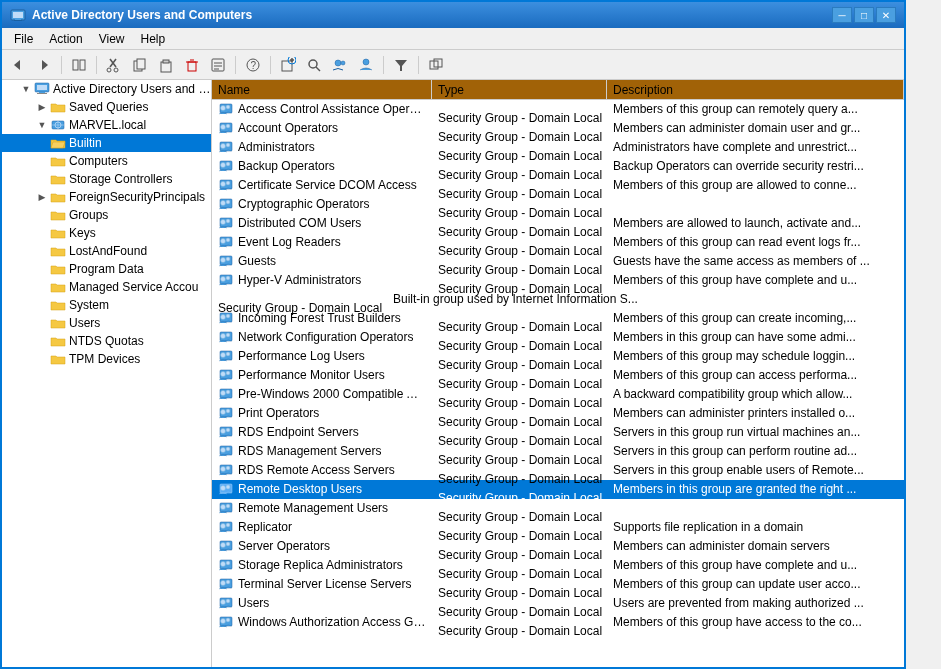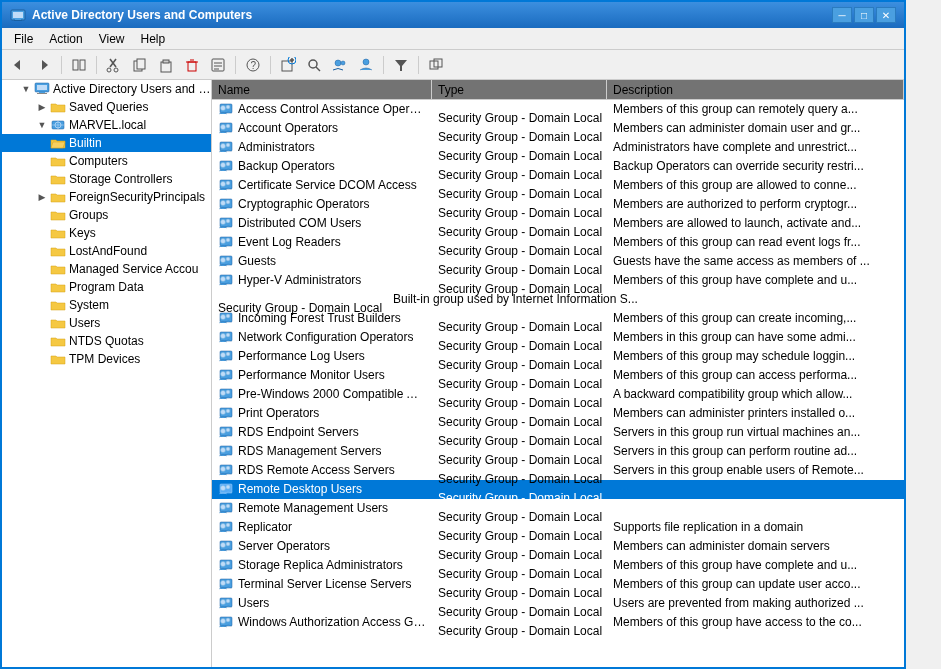--- a/index.html
+++ b/index.html
@@ -173,21 +173,21 @@
     .list-panel {
       flex: 1;
       display: flex;
       flex-direction: column;
       background: white;
       overflow: hidden;
     }
 
     .list-header {
       display: flex;
-      background: #737373;
+      background: #a16207;
       border-bottom: 1px solid #ccc;
       flex-shrink: 0;
       height: 20px;
       text-align: center;
     }
 
     .col-header {
       padding: 2px 6px;
       border-right: 1px solid #ccc;
       font-size: 12px;
@@ -465,29 +465,29 @@
           <path d="M1,5 L1,13 L15,13 L15,6 L7,6 L6,5 Z" fill="#f5c842" stroke="#d4a017" stroke-width="0.5"></path>
         </svg>
         <span class="tree-label">LostAndFound</span>
       </div>
 
       <div class="tree-item" style="padding-left:32px">
         <span class="tree-expand"></span>
         <svg class="tree-icon" viewBox="0 0 16 16">
           <path d="M1,5 L1,13 L15,13 L15,6 L7,6 L6,5 Z" fill="#f5c842" stroke="#d4a017" stroke-width="0.5"></path>
         </svg>
+        <span class="tree-label">Program Data</span>
+      </div>
+
+      <div class="tree-item" style="padding-left:32px">
+        <span class="tree-expand"></span>
+        <svg class="tree-icon" viewBox="0 0 16 16">
+          <path d="M1,5 L1,13 L15,13 L15,6 L7,6 L6,5 Z" fill="#f5c842" stroke="#d4a017" stroke-width="0.5"></path>
+        </svg>
         <span class="tree-label">Managed Service Accou</span>
-      </div>
-
-      <div class="tree-item" style="padding-left:32px">
-        <span class="tree-expand"></span>
-        <svg class="tree-icon" viewBox="0 0 16 16">
-          <path d="M1,5 L1,13 L15,13 L15,6 L7,6 L6,5 Z" fill="#f5c842" stroke="#d4a017" stroke-width="0.5"></path>
-        </svg>
-        <span class="tree-label">Program Data</span>
       </div>
 
       <div class="tree-item" style="padding-left:32px">
         <span class="tree-expand"></span>
         <svg class="tree-icon" viewBox="0 0 16 16">
           <path d="M1,5 L1,13 L15,13 L15,6 L7,6 L6,5 Z" fill="#f5c842" stroke="#d4a017" stroke-width="0.5"></path>
         </svg>
         <span class="tree-label">System</span>
       </div>
 
@@ -606,21 +606,20 @@
       <span><svg width="16" height="16" viewBox="0 0 16 16" style="flex-shrink:0">
     <rect x="2" y="4" width="12" height="9" rx="1" fill="#4a9fe0" stroke="#1a5fa0" stroke-width="0.5"></rect>
     <circle cx="5" cy="8" r="2.5" fill="#c0dcf8" stroke="#6aadd8" stroke-width="0.5"></circle>
     <circle cx="10" cy="7" r="2" fill="#c0dcf8" stroke="#6aadd8" stroke-width="0.5"></circle>
     <path d="M1,14 Q5,11 9,14" fill="#4a9fe0" stroke="#1a5fa0" stroke-width="0.3"></path>
     <path d="M7,13 Q10,11 14,13" fill="#4a9fe0" stroke="#1a5fa0" stroke-width="0.3"></path>
   </svg></span>
       <span style="overflow:hidden;text-overflow:ellipsis;white-space:nowrap">Cryptographic Operators</span>
     </div>
     <div class="list-cell col-type">Security Group - Domain Local</div>
-    <div class="list-cell col-desc">Members are authorized to perform cryptogr...</div>
   </div>
           <div class="list-row">
     <div class="list-cell col-name">
       <span><svg width="16" height="16" viewBox="0 0 16 16" style="flex-shrink:0">
     <rect x="2" y="4" width="12" height="9" rx="1" fill="#4a9fe0" stroke="#1a5fa0" stroke-width="0.5"></rect>
     <circle cx="5" cy="8" r="2.5" fill="#c0dcf8" stroke="#6aadd8" stroke-width="0.5"></circle>
     <circle cx="10" cy="7" r="2" fill="#c0dcf8" stroke="#6aadd8" stroke-width="0.5"></circle>
     <path d="M1,14 Q5,11 9,14" fill="#4a9fe0" stroke="#1a5fa0" stroke-width="0.3"></path>
     <path d="M7,13 Q10,11 14,13" fill="#4a9fe0" stroke="#1a5fa0" stroke-width="0.3"></path>
   </svg></span>
@@ -806,20 +805,21 @@
       <span><svg width="16" height="16" viewBox="0 0 16 16" style="flex-shrink:0">
     <rect x="2" y="4" width="12" height="9" rx="1" fill="#5aacf5" stroke="#a0cff8" stroke-width="0.5"></rect>
     <circle cx="5" cy="8" r="2.5" fill="#c0dcf8" stroke="#7abde8" stroke-width="0.5"></circle>
     <circle cx="10" cy="7" r="2" fill="#c0dcf8" stroke="#7abde8" stroke-width="0.5"></circle>
     <path d="M1,14 Q5,11 9,14" fill="#5aacf5" stroke="#a0cff8" stroke-width="0.3"></path>
     <path d="M7,13 Q10,11 14,13" fill="#5aacf5" stroke="#a0cff8" stroke-width="0.3"></path>
   </svg></span>
       <span style="overflow:hidden;text-overflow:ellipsis;white-space:nowrap">Remote Desktop Users</span>
     </div>
     <div class="list-cell col-type">Security Group - Domain Local</div>
+    <div class="list-cell col-desc">Members in this group are granted the right ...</div>
   </div>
           <div class="list-row">
     <div class="list-cell col-name">
       <span><svg width="16" height="16" viewBox="0 0 16 16" style="flex-shrink:0">
     <rect x="2" y="4" width="12" height="9" rx="1" fill="#4a9fe0" stroke="#1a5fa0" stroke-width="0.5"></rect>
     <circle cx="5" cy="8" r="2.5" fill="#c0dcf8" stroke="#6aadd8" stroke-width="0.5"></circle>
     <circle cx="10" cy="7" r="2" fill="#c0dcf8" stroke="#6aadd8" stroke-width="0.5"></circle>
     <path d="M1,14 Q5,11 9,14" fill="#4a9fe0" stroke="#1a5fa0" stroke-width="0.3"></path>
     <path d="M7,13 Q10,11 14,13" fill="#4a9fe0" stroke="#1a5fa0" stroke-width="0.3"></path>
   </svg></span>

